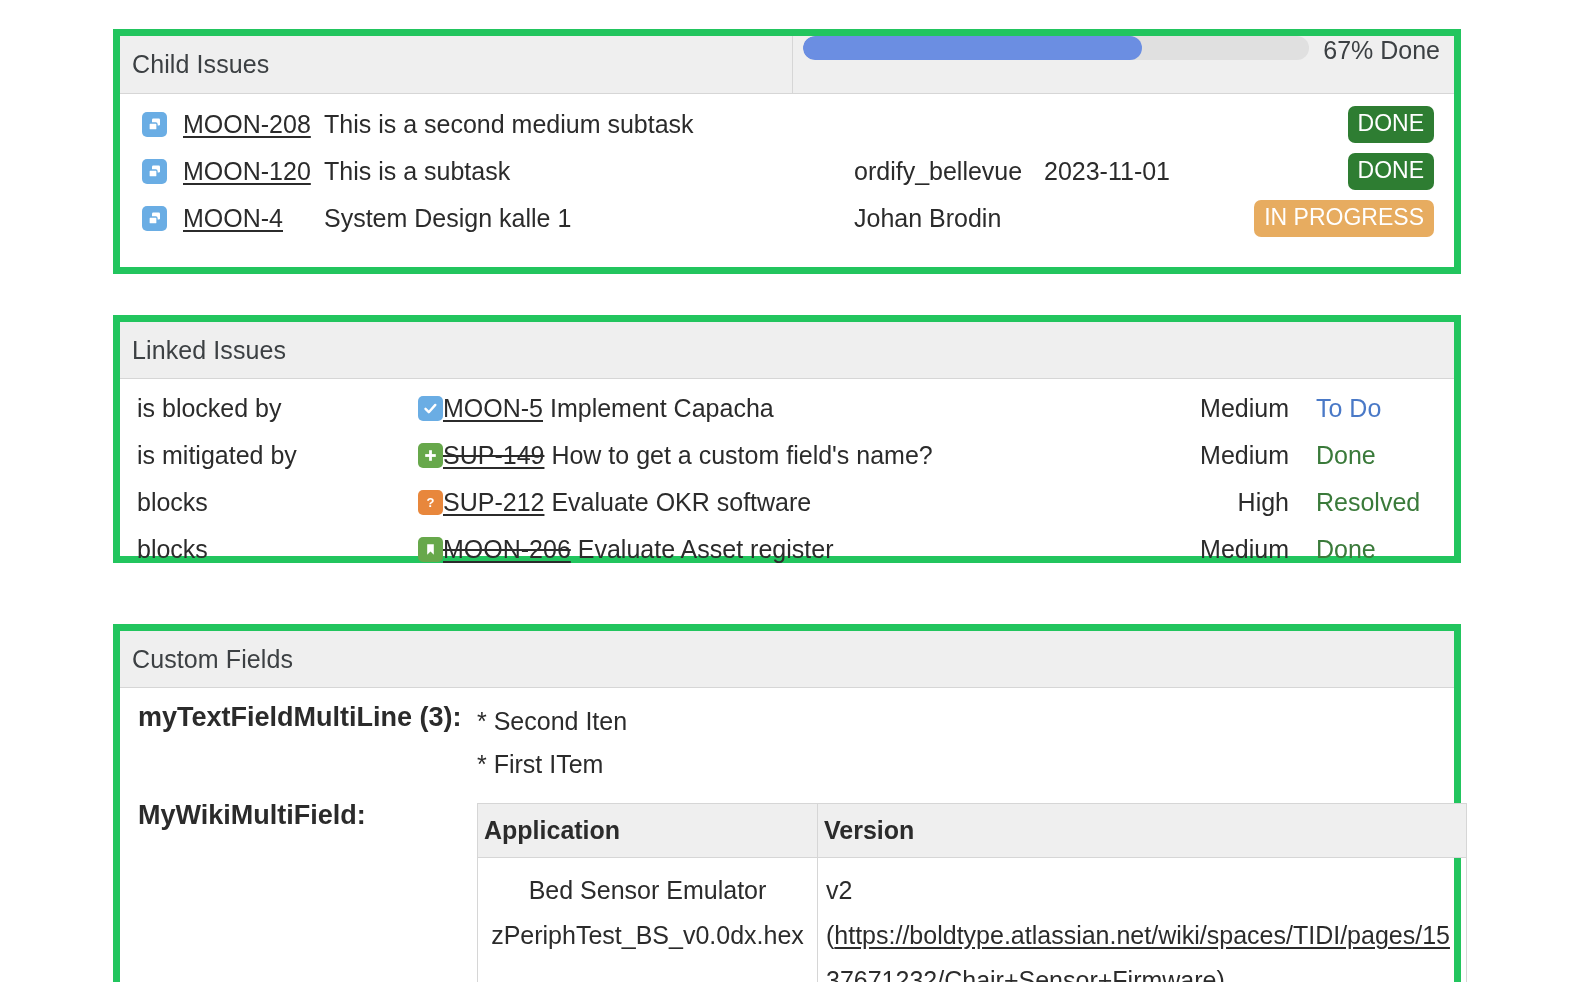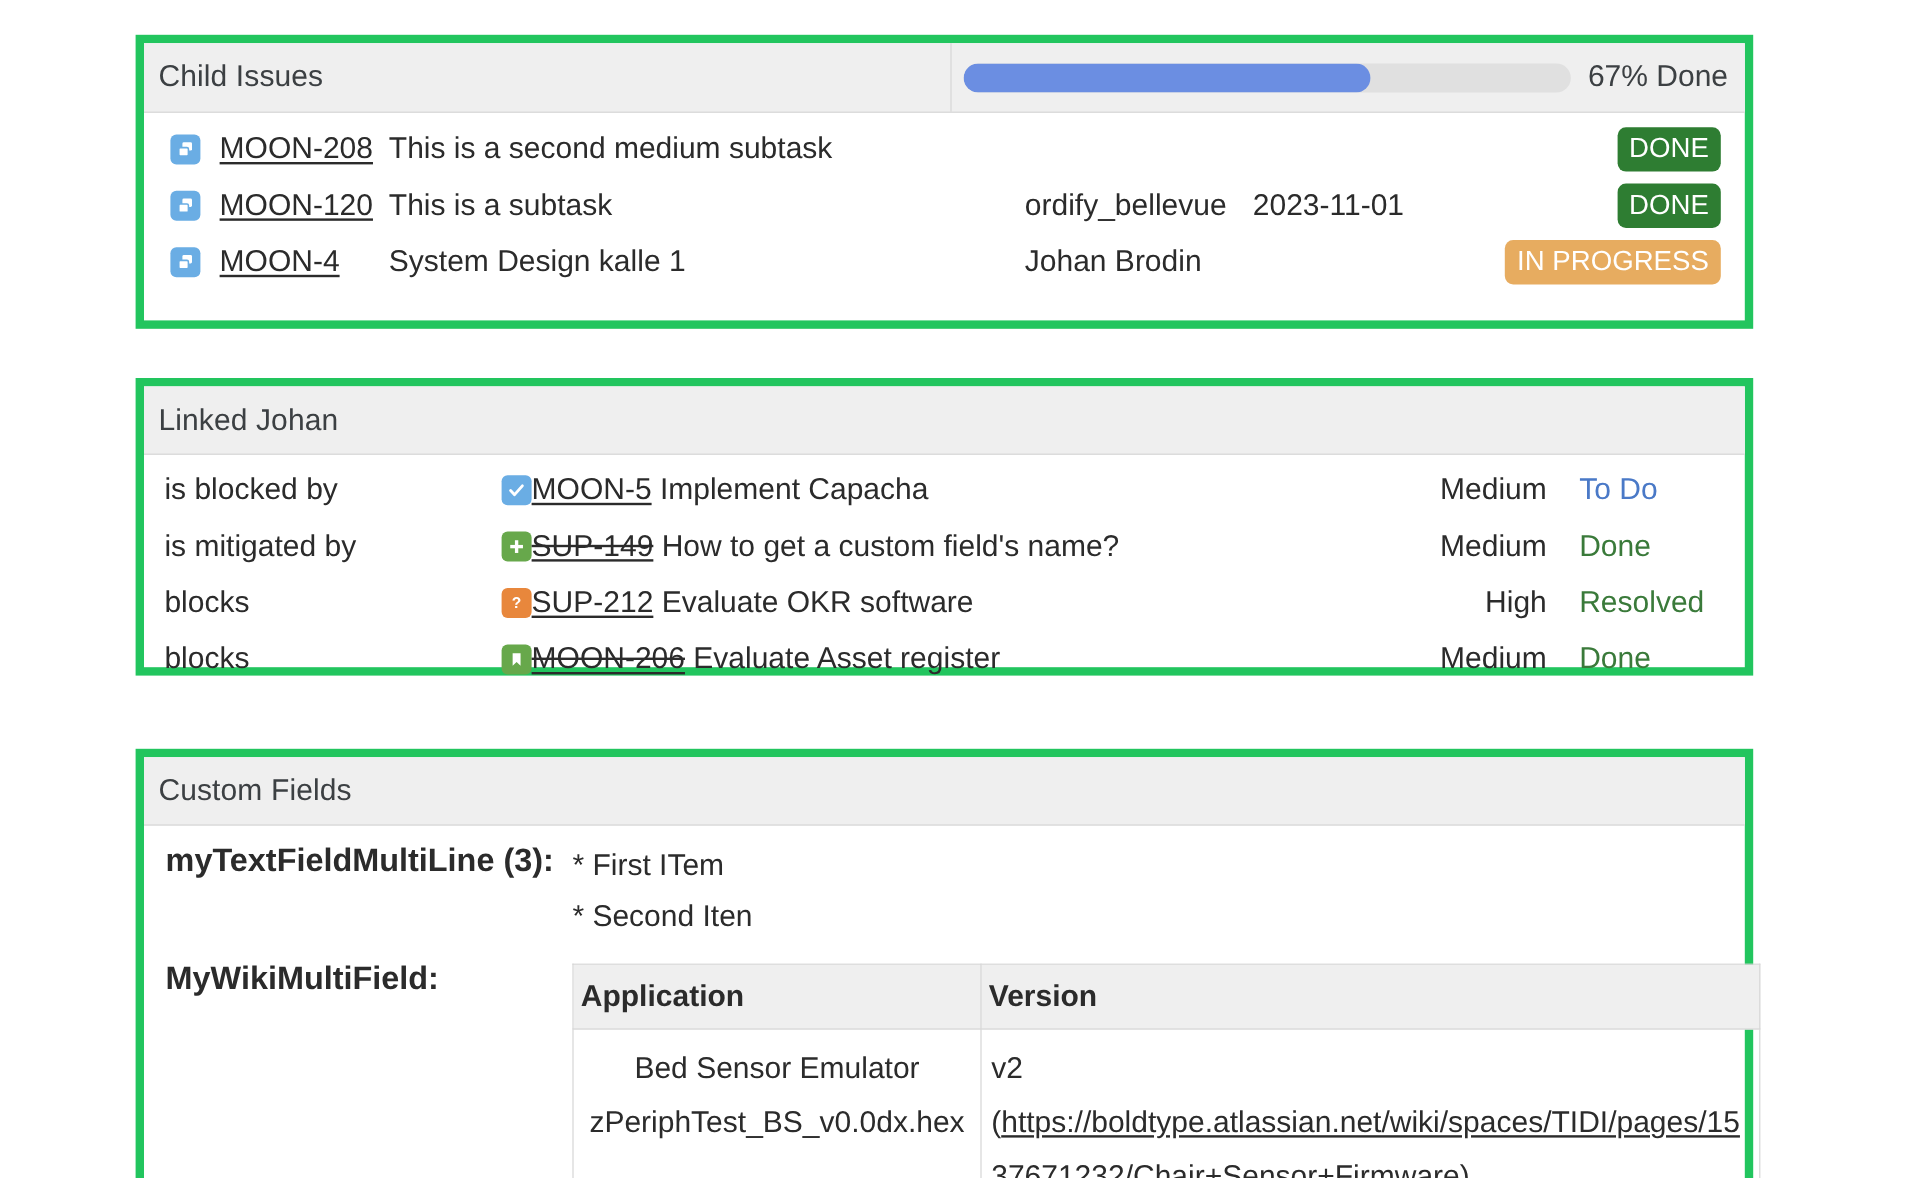--- a/index.html
+++ b/index.html
@@ -52,21 +52,21 @@
     box-sizing: border-box;
     border-right: 1px solid #d6d6d6;
     height: 100%;
     display: flex;
     align-items: center;
   }
   .head-right {
     flex: 1;
     height: 100%;
     display: flex;
-    align-items: center;
+    align-items: flex-start;
     padding: 0 14px 0 10px;
     box-sizing: border-box;
   }
   .progress-track {
     flex: 1;
     height: 24px;
     background: #e0e0e0;
     border-radius: 12px;
     overflow: hidden;
     margin-right: 14px;
@@ -330,21 +330,21 @@
         <span class="child-status">
           <span class="badge badge-progress">IN PROGRESS</span>
         </span>
       </div>
 
     </div>
   </section>
 
   <section class="panel" id="linked-issues">
     <div class="panel-head">
-      <span class="panel-head-title">Linked Johan</span>
+      <span class="panel-head-title">Linked Issues</span>
     </div>
 
     <div class="linked-rows">
 
       <div class="linked-row">
         <span class="link-type">is blocked by</span>
         <span class="link-icon-wrap">
           <span class="icon-box ic-task">
             <svg width="17" height="17" viewBox="0 0 17 17">
               <path d="M3.5 8.8 L6.8 12.2 L13.3 4.9" stroke="#ffffff" stroke-width="2.4" fill="none" stroke-linecap="round" stroke-linejoin="round"></path>
@@ -413,22 +413,22 @@
   <section class="panel" id="custom-fields">
     <div class="panel-head">
       <span class="panel-head-title">Custom Fields</span>
     </div>
 
     <div class="cf-body">
 
       <div class="cf-row">
         <div class="cf-label">myTextFieldMultiLine (3):</div>
         <div class="cf-value">
+          <div class="cf-line">* Second Iten</div>
           <div class="cf-line">* First ITem</div>
-          <div class="cf-line">* Second Iten</div>
         </div>
       </div>
 
       <div class="cf-row">
         <div class="cf-label">MyWikiMultiField:</div>
         <div class="cf-value">
           <table class="wiki-table">
             <colgroup>
               <col class="col-app">
               <col class="col-ver">

